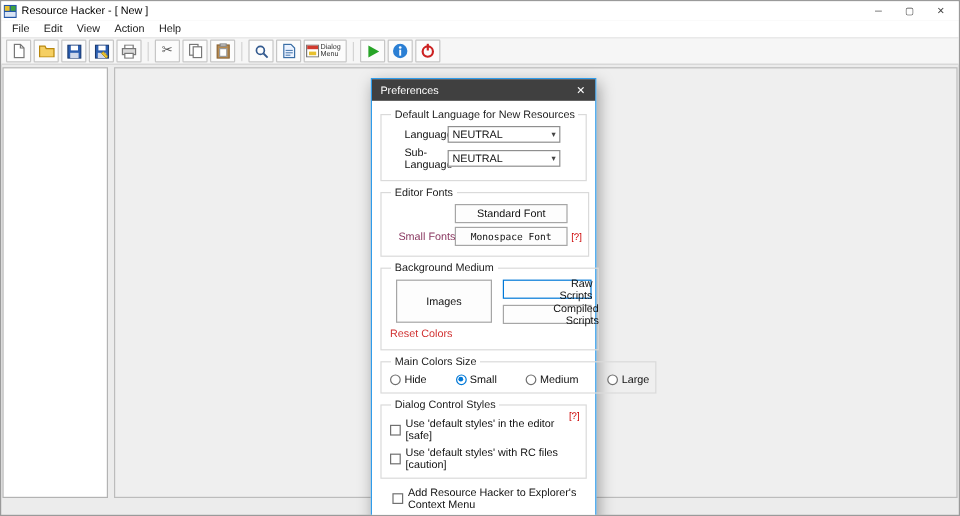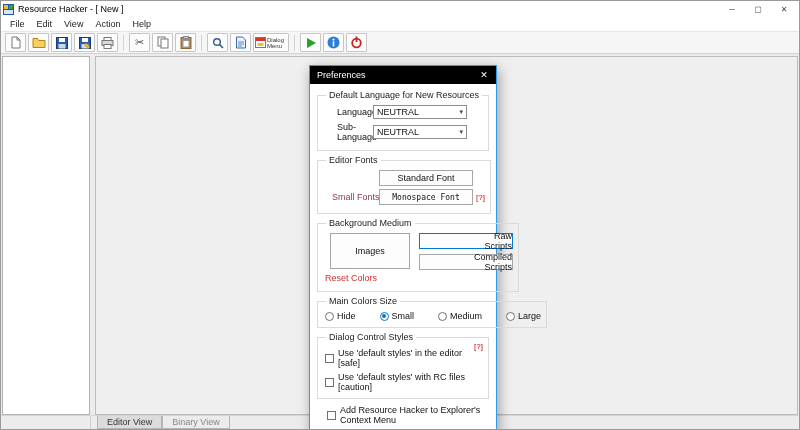--- a/index.html
+++ b/index.html
@@ -36,21 +36,21 @@
   
   .statusbar { position:absolute; left:0; right:0; bottom:0; height:14px; background:#ececec;
                border-top:1px solid #d6d6d6; display:flex; align-items:flex-start; }
   .status-left { width:90px; border-right:1px solid #cfcfcf; height:100%; }
   .view-tabs { display:flex; margin-left:6px; }
   .view-tab { padding:1px 9px 0; height:13px; border:1px solid #b5b5b5; border-top:none; background:#ececec; color:#888; }
   .view-tab.active { background:#dcdcdc; color:#333; }
   
   .dialog { position:absolute; left:308px; top:64px; width:188px; background:#ffffff;
             border:1px solid #2f9cea; box-shadow:2px 4px 12px rgba(0,0,0,.35); }
-  .dlg-titlebar { height:18px; background:#000000; color:#fff; display:flex; align-items:center; padding-left:7px; }
+  .dlg-titlebar { height:18px; background:#404040; color:#fff; display:flex; align-items:center; padding-left:7px; }
   .dlg-title { font-size:9px; }
   .dlg-close { margin-left:auto; width:24px; height:18px; display:flex; align-items:center; justify-content:center;
                color:#fff; font-size:9px; }
   .dlg-body { padding:4px 7px 6px; }
   fieldset { border:1px solid #dadada; margin:2px 0 4px; padding:2px 5px 5px; }
   legend { padding:0 3px; margin-left:3px; color:#1c1c1c; }
   .row { display:flex; align-items:center; margin:3px 0; }
   .lang-label { width:50px; padding-left:14px; }
   .select { flex:0 0 94px; height:14px; border:1px solid #8f8f8f; background:#fff;
             display:flex; align-items:center; padding:0 3px; }
@@ -60,21 +60,21 @@
          font-family:"Liberation Sans", sans-serif;text-align:right; }
   .btn.focus { border:1px solid #0078d7; }
   .font-btn { width:94px; margin-left:56px; }
   .mono { font-family:"DejaVu Sans Mono", monospace; font-size:8px; }
   .reset-fonts { position:absolute; left:9px; color:#8b3a62; }
   .relrow { position:relative; }
   .helpmark { color:#cc0000; margin-left:3px; font-size:8px; }
   .bg-grid { display:flex; gap:9px; margin:3px 0 2px 7px; align-items:stretch; }
   .images-btn { width:80px; height:36px; }
   .bg-stack { display:flex; flex-direction:column; gap:5px; }
-  .bg-stack .btn { width:94px;padding-left:48px; }
+  .bg-stack .btn { width:74px;padding-left:48px; }
   .reset-colors { color:#d03030; margin-left:2px; }
   .radio-row { display:flex; align-items:center; gap:24px; margin:3px 0 1px 2px; }
   .radio-opt { display:flex; align-items:center; gap:3px; }
   .radio { width:9px; height:9px; border:1px solid #707070; border-radius:50%; background:#fff; position:relative; flex:0 0 auto; }
   .radio.checked { border-color:#0078d7; }
   .radio.checked::after { content:""; position:absolute; left:1.5px; top:1.5px; width:4px; height:4px;
                           border-radius:50%; background:#0078d7; }
   .check-row { display:flex; align-items:center; gap:4px; margin:4px 0 1px 2px; }
   .checkbox { width:9px; height:9px; border:1px solid #707070; background:#fff; flex:0 0 auto; }
   .styles-help { position:absolute; top:0px; right:5px; }
@@ -229,27 +229,20 @@
         </span>
     </span>
   </div>
 
   <div class="content">
     <div class="tree-panel"></div>
     <div class="splitter"></div>
     <div class="main-area"></div>
   </div>
 
-  <div class="statusbar">
-    <div class="status-left"></div>
-    <div class="view-tabs">
-      <span class="view-tab active">Editor View</span>
-      <span class="view-tab">Binary View</span>
-    </div>
-  </div>
 
   <div class="dialog">
     <div class="dlg-titlebar">
       <span class="dlg-title">Preferences</span>
       <span class="dlg-close">✕</span>
     </div>
     <div class="dlg-body">
 
       <fieldset>
         <legend>Default Language for New Resources</legend>

